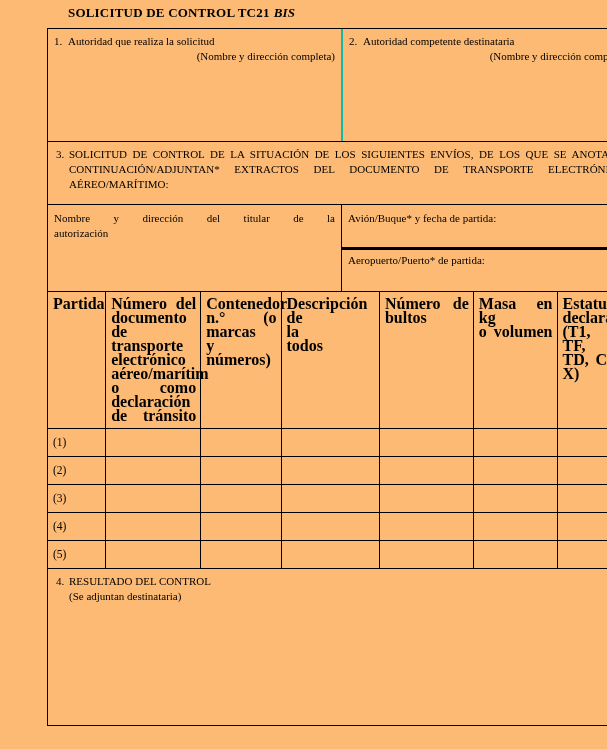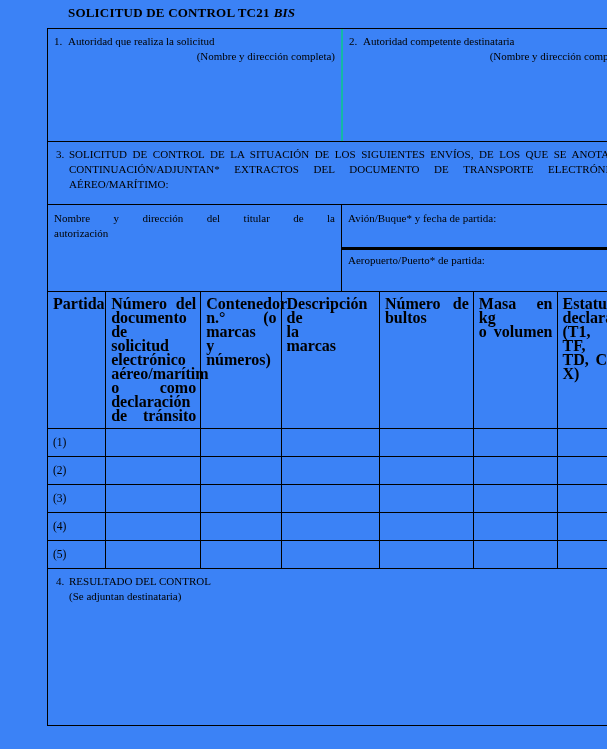--- a/index.html
+++ b/index.html
@@ -1,21 +1,21 @@
 <!DOCTYPE html>
 <html><head>
 <meta charset="utf-8">
 <style>
   * { margin: 0; padding: 0; box-sizing: border-box; }
   html, body { background: #ffffff; }
   .page {
     position: relative;
     width: 607px;
     height: 749px;
-    background: #3b82f6;
+    background: #fdba74;
     color: #000000;
     font-family: "Liberation Serif", "DejaVu Serif", serif;
     overflow: hidden;
   }
   .doc-title {
     position: absolute;
     left: 68px;
     top: 5px;
     font-size: 13px;
     font-weight: bold;
@@ -155,32 +155,32 @@
             <col style="width:87px">
             <col style="width:83px">
             <col style="width:74px">
             <col style="width:68px">
         </colgroup>
         <tbody>
           <tr class="items-header-row">
             <th>Partida</th>
             <th>Número del
 documento de
-solicitud
+transporte
 electrónico
 aéreo/marítim
 o como
 declaración
 de tránsito</th>
             <th>Contenedor
 n.° (o marcas
 y números)</th>
             <th>Descripción de
 la
-marcas</th>
+todos</th>
             <th>Número de
 bultos</th>
             <th>Masa en kg
 o volumen</th>
             <th>Estatuto
 declarado
 (T1, T2, TF,
 TD, C, F, X)</th>
           </tr>
           <tr class="item-row">

